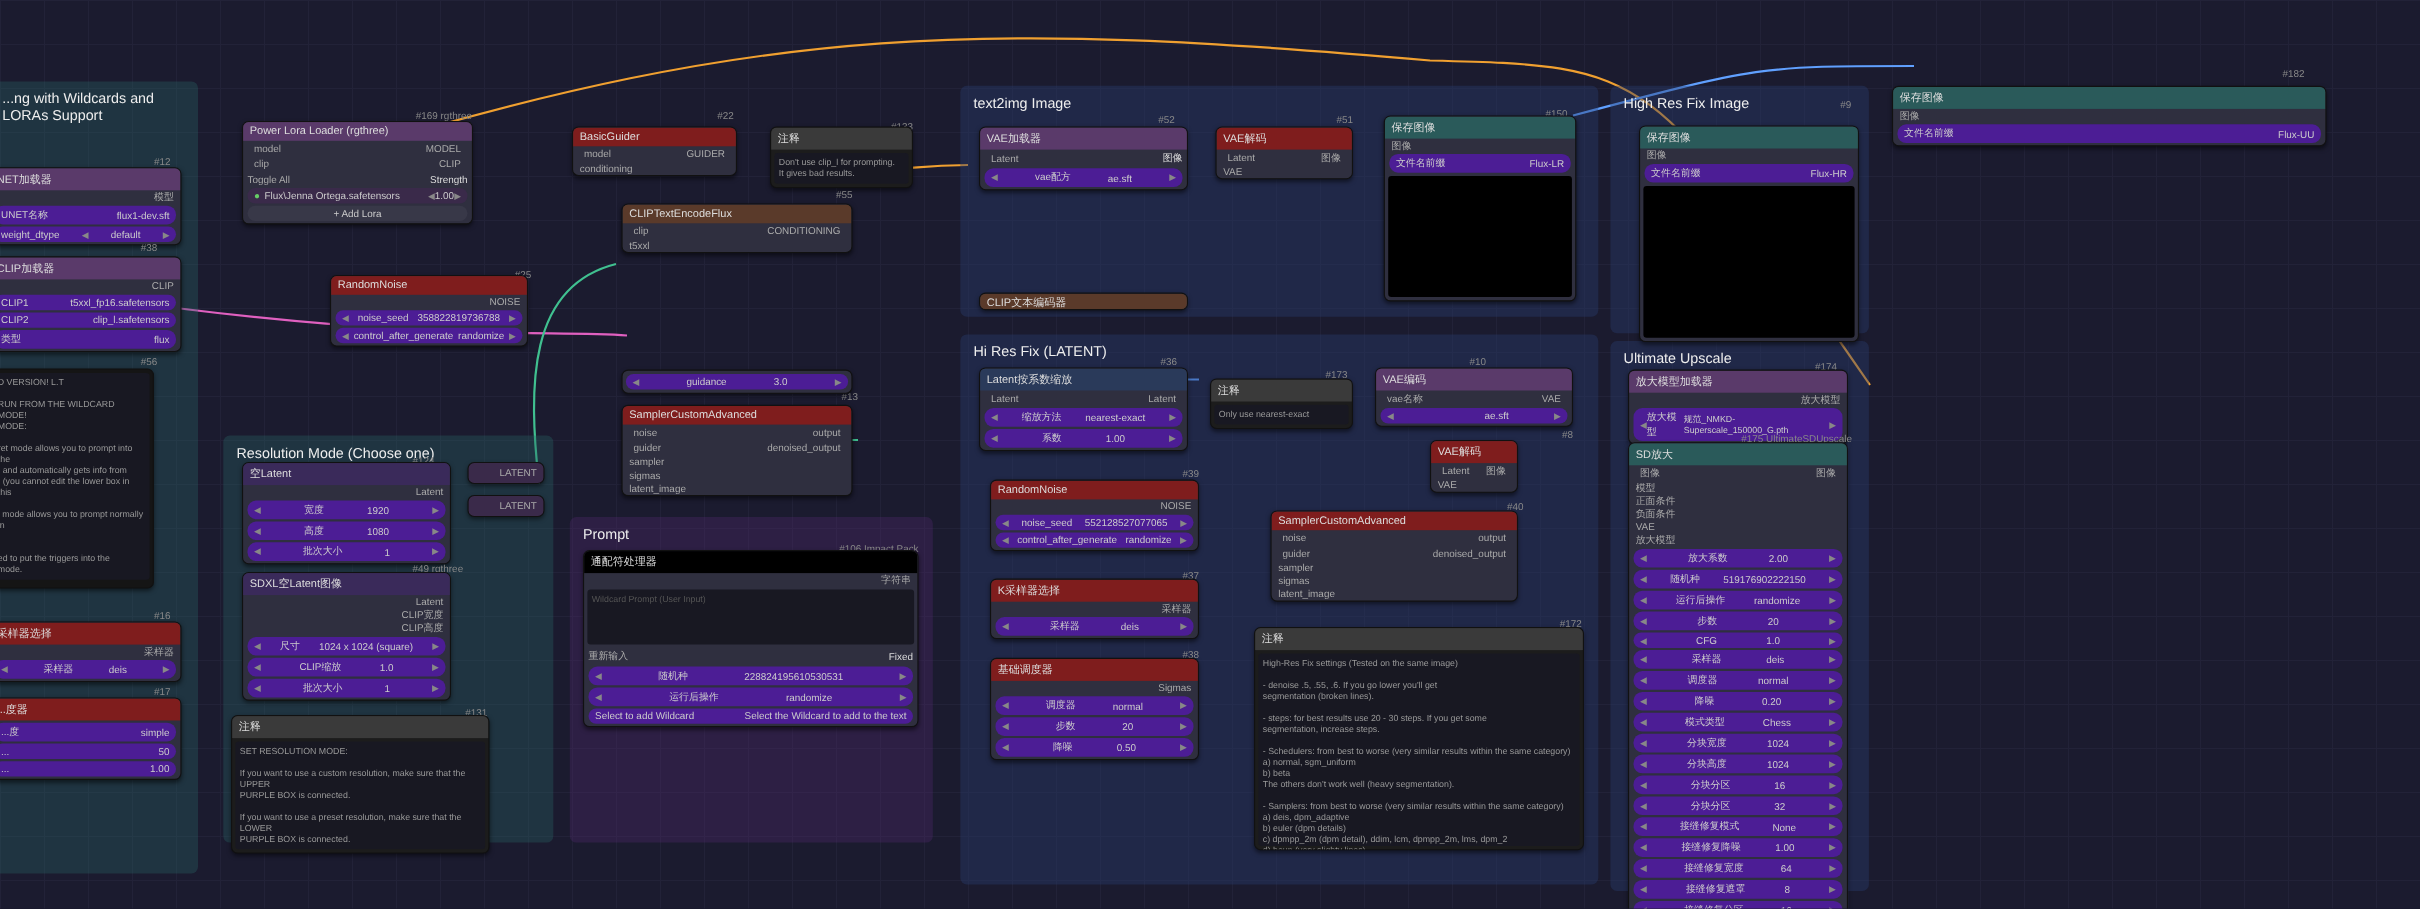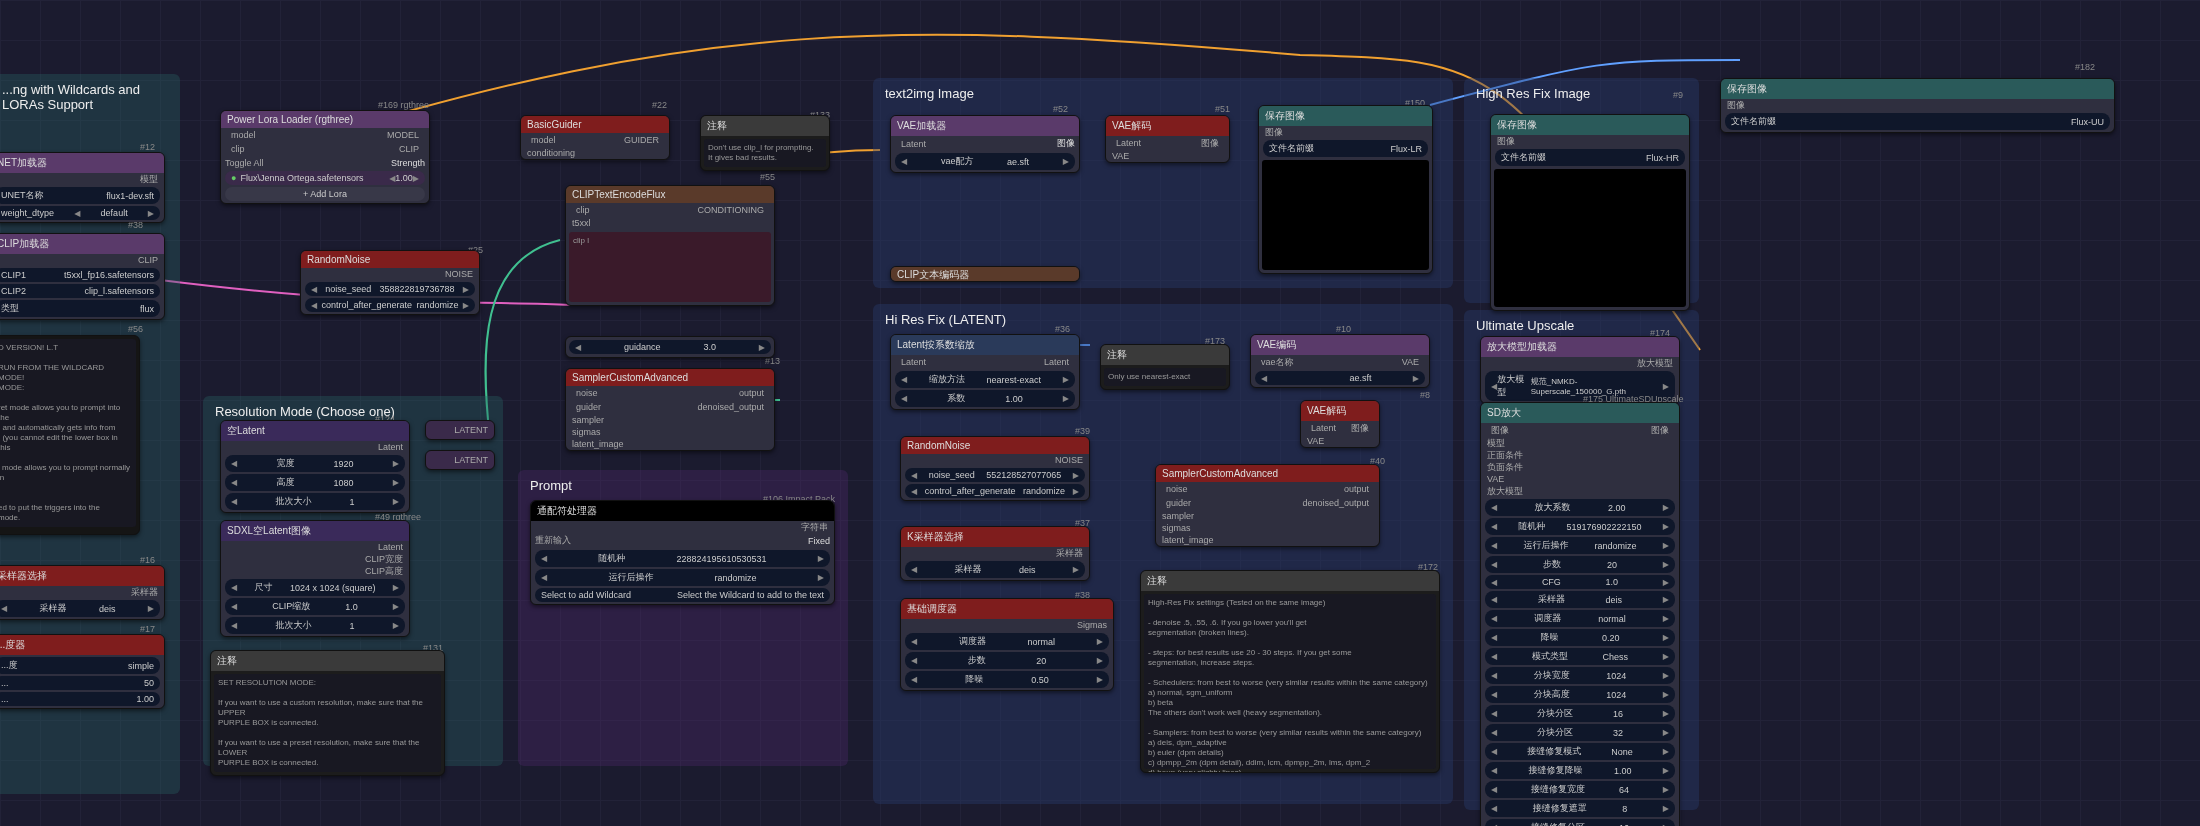--- a/index.html
+++ b/index.html
@@ -54,21 +54,21 @@
     align-items: center;
     padding: 1px 4px;
     font-size: 9px;
     min-height: 13px;
   }
   .row .left { color: #aaa; }
   .row .right { color: #ddd; text-align: right; }
   .slot-out { text-align: right; color: #aaa; padding-right: 6px; font-size: 9px; line-height: 12px;}
   .slot-in { text-align: left; color: #aaa; padding-left: 6px; font-size: 9px; line-height: 12px;}
   .widget {
-    background: #0f172a;
+    background: #4c1d95;
     border-radius: 8px;
     margin: 2px 4px;
     padding: 2px 6px;
     display: flex;
     justify-content: space-between;
     align-items: center;
     font-size: 9px;
     color: #ccc;
   }
   .widget .arrow { color: #888; font-size: 8px; }
@@ -314,21 +314,20 @@
 
 <div class="node" style="left:565px; top:185px; width:210px;">
   <div class="node-header h-orange">
       <span>CLIPTextEncodeFlux</span>
     </div>
   <div class="row">
       <span class="slot-in">clip</span>
       <span class="slot-out">CONDITIONING</span>
     </div>
   <div class="slot-in">t5xxl</div>
-  <div class="textarea" style="background:#3a1a2a; height:70px;">clip l</div>
 </div>
 
 <span class="tag" style="left:765px; top:356px;">#13</span>
 <div class="node" style="left:565px; top:336px; width:210px; height:22px;">
   <div class="widget" style="margin:3px;">
       <span class="arrow">◀</span>
       <span>guidance</span>
       <span>3.0</span>
       <span class="arrow">▶</span>
     </div>
@@ -424,20 +423,21 @@
 If you want to use a preset resolution, make sure that the LOWER
 PURPLE BOX is connected.</div>
 </div>
 
 <span class="tag" style="left:763px; top:494px;">#106 Impact Pack</span>
 <div class="node" style="left:530px; top:500px; width:305px;">
   <div class="node-header h-dkgreen">
       <span>通配符处理器</span>
     </div>
   <div class="slot-out">字符串</div>
+  <div class="textarea" style="height:50px; color:#555;" placeholder="Wildcard Prompt (User Input)">Wildcard Prompt (User Input)</div>
   <div class="row">
       <span class="left">重新输入</span>
       <span class="right">Fixed</span>
     </div>
   <div class="widget">
       <span class="arrow">◀</span>
       <span>随机种</span>
       <span>228824195610530531</span>
       <span class="arrow">▶</span>
     </div>
@@ -607,21 +607,21 @@
   <div class="slot-out">采样器</div>
   <div class="widget">
       <span class="arrow">◀</span>
       <span>采样器</span>
       <span>deis</span>
       <span class="arrow">▶</span>
     </div>
 </div>
 
 <span class="tag" style="left:1075px; top:590px;">#38</span>
-<div class="node" style="left:900px; top:598px; width:214px;">
+<div class="node" style="left:900px; top:598px; width:190px;">
   <div class="node-header h-red">
       <span>基础调度器</span>
     </div>
   <div class="slot-out">Sigmas</div>
   <div class="widget">
       <span class="arrow">◀</span>
       <span>调度器</span>
       <span>normal</span>
       <span class="arrow">▶</span>
     </div>

